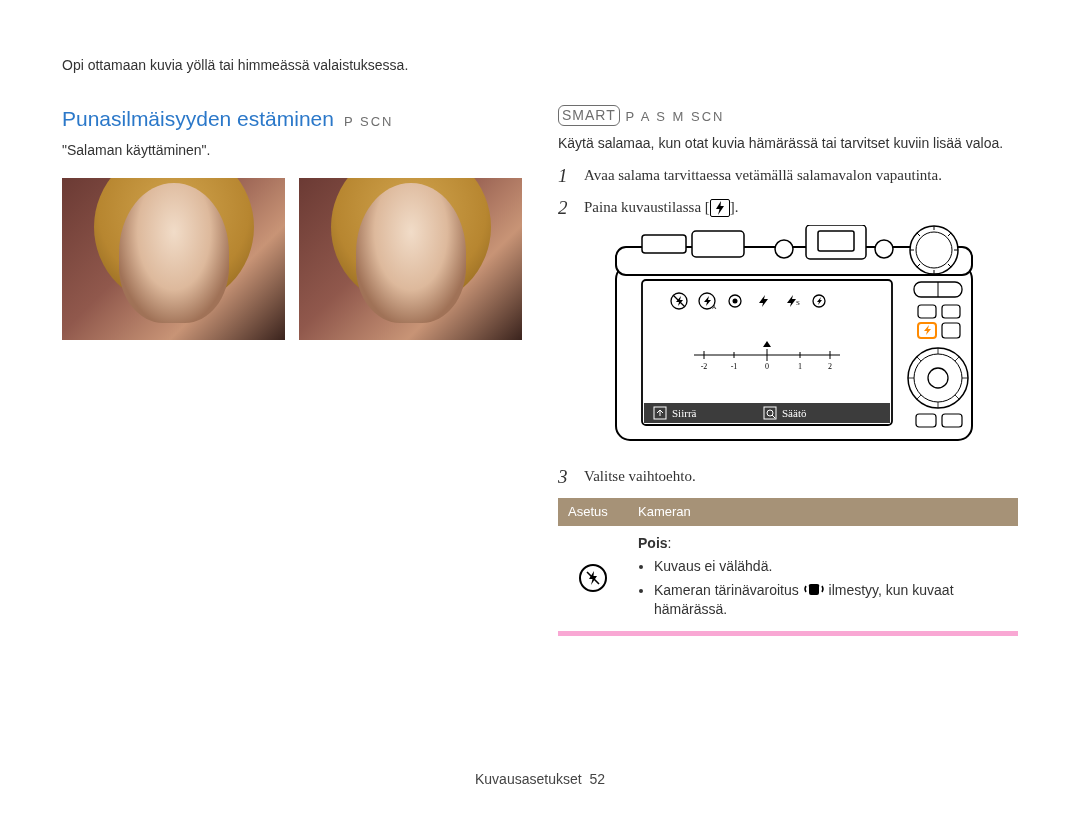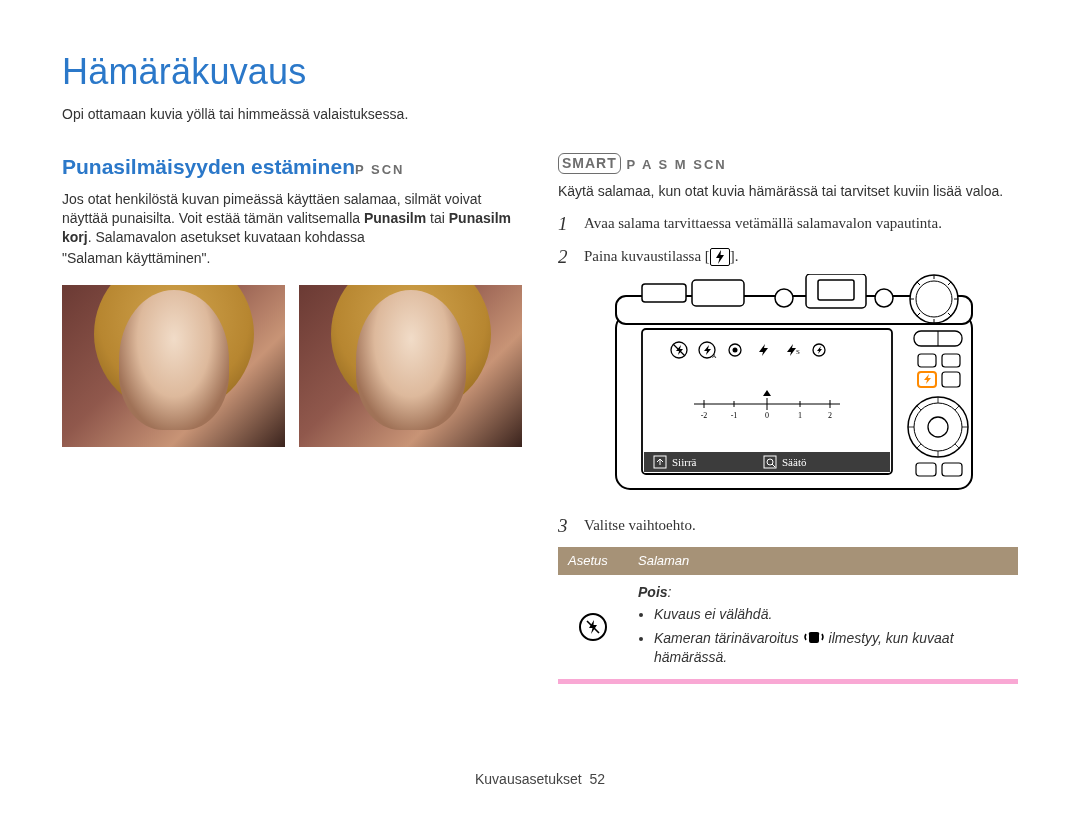--- a/index.html
+++ b/index.html
@@ -38,25 +38,25 @@
     margin: 8px 0 30px 0;
   }
   .cols {
     display: flex;
     gap: 36px;
   }
   .col { flex: 1 1 0; min-width: 0; }
   h2.section {
     color: var(--blue);
     font-size: 21px;
-    font-weight: 700;
+    font-weight: 400;
     margin: 0 0 8px 0;
     display: flex;
     align-items: baseline;
-    gap: 0;
+    gap: 10px;
   }
   .modes {
     color: #6e6e6e;
     font-size: 13px;
     letter-spacing: 2px;
   }
   .modes .smart {
     font-size: 14px;
     letter-spacing: 1px;
     border: 1px solid #6e6e6e;
@@ -139,21 +139,20 @@
   }
 
   .camera-wrap { margin: 8px 0 16px 0; }
   svg.camera { display:block; }
 
   table.opt-table {
     width: 100%;
     border-collapse: collapse;
     font-size: 14px;
     margin-top: 12px;
-    font-style: italic;
   }
   table.opt-table thead th {
     background: var(--brown);
     color: #fff;
     font-weight: 400;
     text-align: left;
     padding: 5px 10px;
     font-size: 13px;
   }
   table.opt-table thead th:first-child { width: 70px; }
@@ -190,33 +189,29 @@
     left: 0; right: 0;
     text-align: center;
     font-size: 14px;
     color: #444;
   }
 </style>
 </head>
 <body>
 
 <div class="page">
-  <h1 class="page-title">Hämäräkuvaus</h1>
   <p class="subtitle">Opi ottamaan kuvia yöllä tai himmeässä valaistuksessa.</p>
 
   <div class="cols">
 
     <div class="col">
       <h2 class="section">
         <span>Punasilmäisyyden estäminen</span>
         <span class="modes">P SCN</span>
       </h2>
-      <p class="body-text" style="margin:0 0 2px 0;">
-        <span>Jos otat henkilöstä kuvan pimeässä käyttäen salamaa, silmät voivat näyttää punaisilta. Voit estää tämän valitsemalla </span><b>Punasilm</b><span> tai </span><b>Punasilm korj</b><span>. Salamavalon asetukset kuvataan kohdassa</span>
-      </p>
       <p class="body-text quoted">"Salaman käyttäminen".</p>
 
       <div class="photo-pair">
         <div class="photo">
             <div class="hair"></div>
           </div>
         <div class="photo">
             <div class="hair"></div>
           </div>
       </div>
@@ -362,21 +357,21 @@
             </svg>
           </div>
         </li>
         <li>Valitse vaihtoehto.</li>
       </ol>
 
       <table class="opt-table">
         <thead>
           <tr>
             <th>Asetus</th>
-            <th>Salaman</th>
+            <th>Kameran</th>
           </tr>
         </thead>
         <tbody>
           <tr>
             <td>
               <span class="cell-icon">
                 <svg width="16" height="16" viewBox="0 0 16 16">
                   <path d="M9 1 L4 9 L7.5 9 L6 15 L12 6 L8.5 6 Z" fill="#000"></path>
                   <line x1="2" y1="2" x2="14" y2="14" stroke="#000" stroke-width="1.6"></line>
                 </svg>

